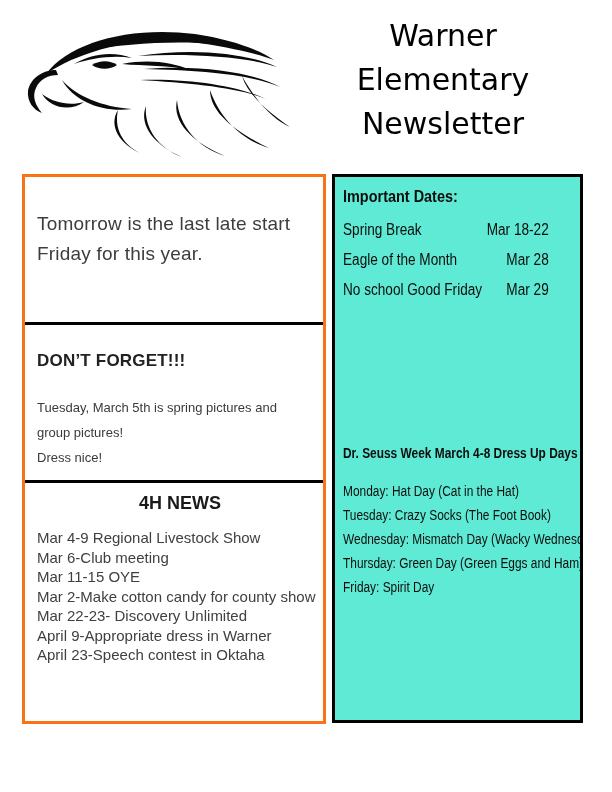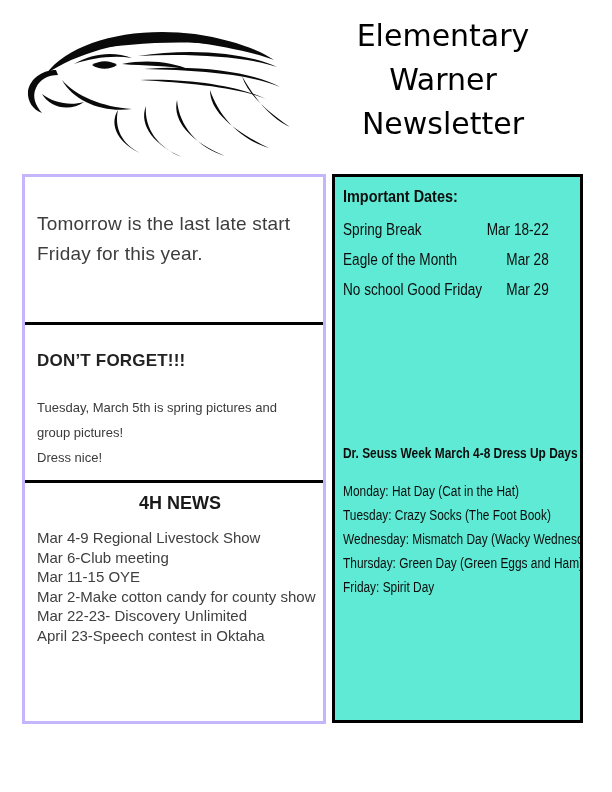--- a/index.html
+++ b/index.html
@@ -18,21 +18,21 @@
     position: absolute; left: 323px; top: 14px; width: 240px;
     text-align: center;
     font-family: "DejaVu Sans", sans-serif;
     font-size: 30px; line-height: 44px; font-weight: 500;
     color: #000;
   }
 
   
   .left-box {
     position: absolute; left: 22px; top: 174px; width: 304px; height: 550px;
-    border: 3px solid #c4b5fd; box-sizing: border-box; background: #fff;
+    border: 3px solid #f97316; box-sizing: border-box; background: #fff;
   }
   .sec1 {
     height: 148px; box-sizing: border-box; border-bottom: 3px solid #000;
     padding: 32px 12px 0 12px;
     font-size: 19px; line-height: 30px; color: #3d3d3d; letter-spacing: 0.2px;
   }
   .sec1 p { margin: 0; }
   .sec2 {
     height: 158px; box-sizing: border-box; border-bottom: 3px solid #000;
     padding: 26px 12px 0 12px;
@@ -96,42 +96,43 @@
 
       <path d="M98,90 C94,108 102,124 120,133 C100,124 88,106 98,90 Z"></path>
       <path d="M126,86 C124,108 138,128 162,137 C136,126 118,106 126,86 Z"></path>
       <path d="M157,80 C159,106 178,128 205,136 C172,122 152,102 157,80 Z"></path>
       <path d="M190,70 C200,99 222,120 249,128 C214,111 190,92 190,70 Z"></path>
       <path d="M222,56 C238,85 256,101 270,107 C248,92 228,75 222,56 Z"></path>
     </svg>
   </div>
 
   <div class="title">
+    <div>Warner</div>
     <div>Elementary</div>
-    <div>Warner</div>
     <div>Newsletter</div>
   </div>
 
   <div class="left-box">
     <div class="sec1">
       <p>Tomorrow is the last late start Friday for this year.</p>
     </div>
     <div class="sec2">
       <h3>DON’T FORGET!!!</h3>
       <p>Tuesday, March 5th is spring pictures and group pictures!</p>
       <p>Dress nice!</p>
     </div>
     <div class="sec3">
       <h3>4H NEWS</h3>
       <div>
         <div class="item">Mar 4-9 Regional Livestock Show</div>
         <div class="item">Mar 6-Club meeting</div>
         <div class="item">Mar 11-15 OYE</div>
         <div class="item">Mar 2-Make cotton candy for county show</div>
         <div class="item">Mar 22-23- Discovery Unlimited</div>
+        <div class="item">April 9-Appropriate dress in Warner</div>
         <div class="item">April 23-Speech contest in Oktaha</div>
       </div>
     </div>
   </div>
 
   <div class="right-box">
     <div class="rb-inner">
       <h3 class="idates-heading">Important Dates:</h3>
 
       <div class="drow">

